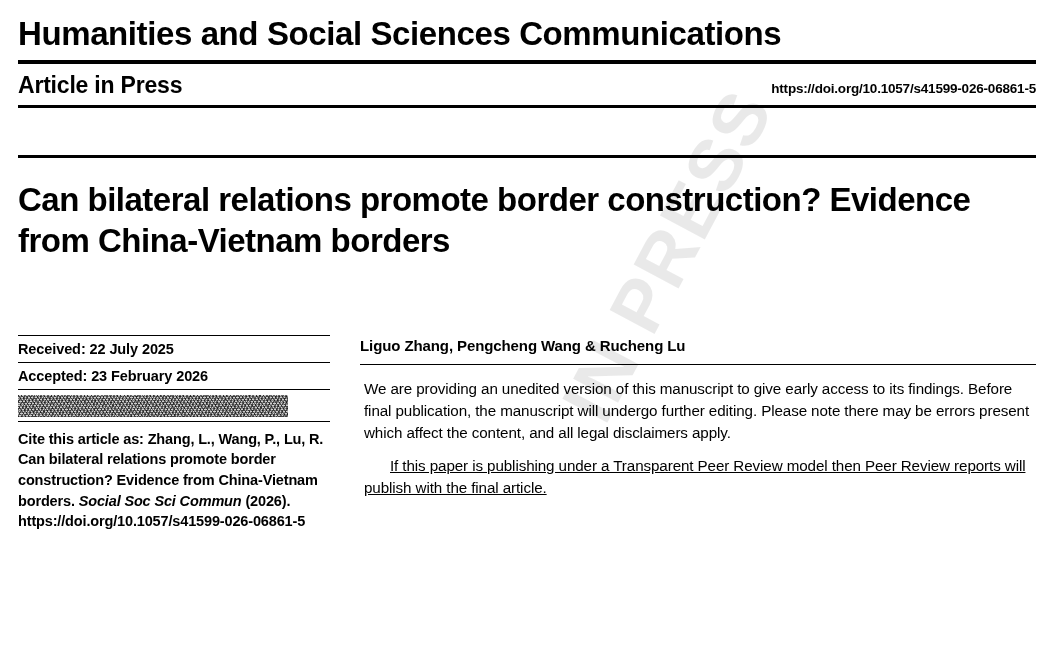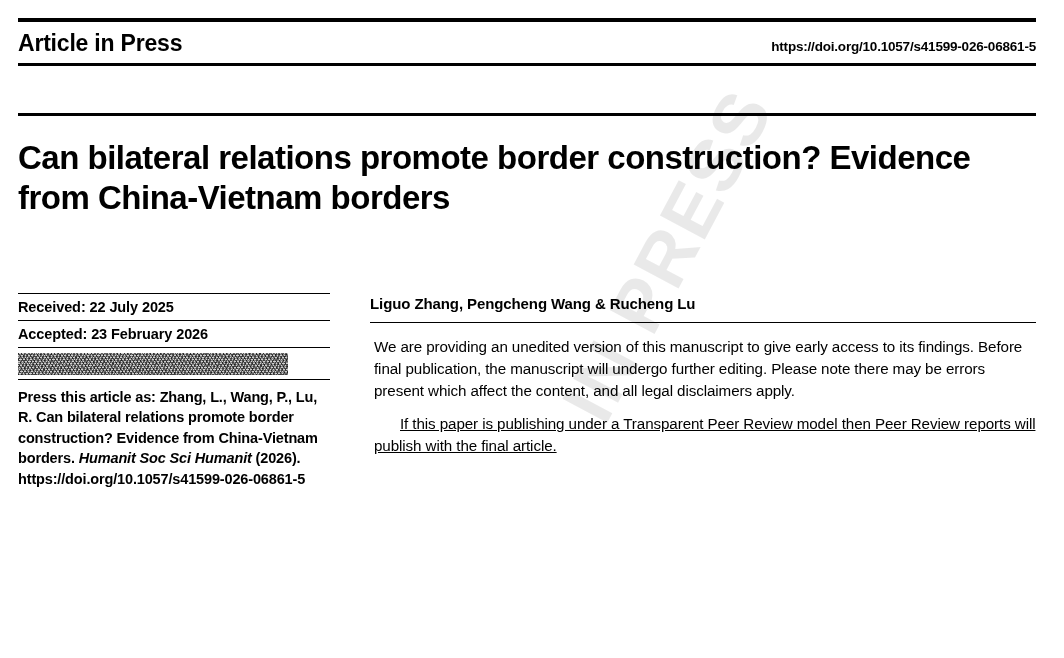--- a/index.html
+++ b/index.html
@@ -70,21 +70,21 @@
     line-height: 1.22;
     letter-spacing: -0.5px;
     margin-top: 22px;
     margin-right: 6px;
   }
 
   
   .lower {
     display: flex;
     margin-top: 74px;
-    gap: 40px;
+    gap: 30px;
   }
   .col-left {
     width: 312px;
     flex: 0 0 312px;
   }
   .col-right {
     flex: 1 1 auto;
     padding-top: 2px;
   }
 
@@ -153,20 +153,21 @@
     letter-spacing: 2px;
     pointer-events: none;
     user-select: none;
   }
 </style>
 </head>
 <body>
 
 <div class="page">
 
+  <div class="journal-title">Humanities and Social Sciences Communications</div>
   <div class="rule-thick"></div>
 
   <div class="press-row">
     <div class="press-label">Article in Press</div>
     <div class="doi">https://doi.org/10.1057/s41599-026-06861-5</div>
   </div>
   <div class="rule-under-press"></div>
 
   <div class="rule-title-top"></div>
 
@@ -175,21 +176,21 @@
   <div class="lower">
 
     <div class="col-left">
       <div class="dates-rule"></div>
       <div class="date-line">Received: 22 July 2025</div>
       <div class="dates-rule"></div>
       <div class="date-line">Accepted: 23 February 2026</div>
       <div class="dates-rule"></div>
       <div class="redacted"></div>
       <div class="dates-rule"></div>
-      <div class="cite"><span>Press this article as: Zhang, L., Wang, P., Lu, R. Can bilateral relations promote border construction? Evidence from China-Vietnam borders. </span><span class="ital">Humanit Soc Sci Humanit</span><span> (2026). https://doi.org/10.1057/s41599-026-06861-5</span></div>
+      <div class="cite"><span>Cite this article as: Zhang, L., Wang, P., Lu, R. Can bilateral relations promote border construction? Evidence from China-Vietnam borders. </span><span class="ital">Social Soc Sci Commun</span><span> (2026). https://doi.org/10.1057/s41599-026-06861-5</span></div>
     </div>
 
     <div class="col-right">
       <div class="authors">Liguo Zhang, Pengcheng Wang &amp; Rucheng Lu</div>
       <div class="authors-rule"></div>
       <div class="notice">
         <p>We are providing an unedited version of this manuscript to give early access to its findings. Before final publication, the manuscript will undergo further editing. Please note there may be errors present which affect the content, and all legal disclaimers apply.</p>
         <p class="indent">If this paper is publishing under a Transparent Peer Review model then Peer Review reports will publish with the final article.</p>
       </div>
     </div>

